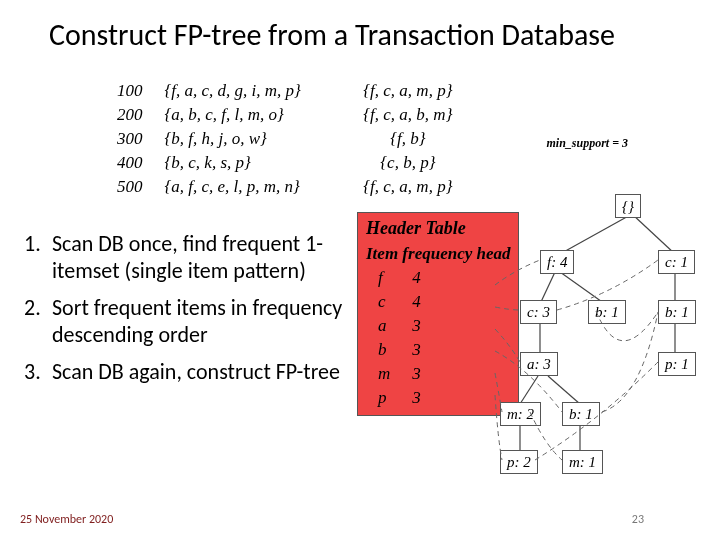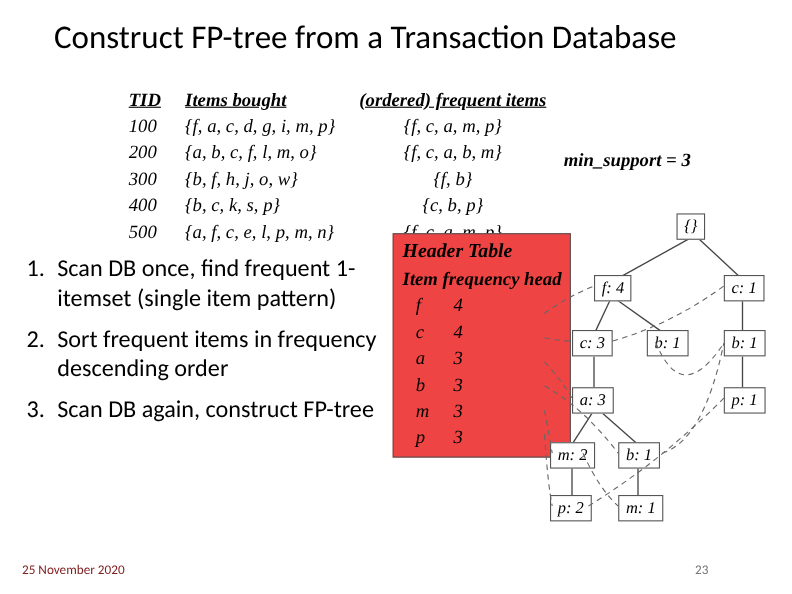--- a/index.html
+++ b/index.html
@@ -2,21 +2,21 @@
 <html><head>
 <meta charset="utf-8">
 <style>
   html,body{margin:0;padding:0;width:720px;height:540px;background:#fff;font-family:"Times New Roman",serif;color:#000;overflow:hidden}
   .slide{position:relative;width:664px;height:540px}
   .title{font-family:Calibri,Arial,sans-serif;font-size:30px;text-align:center;padding-top:16px}
   .tx-table{position:absolute;left:105px;top:78px;font-size:17px;font-style:italic;font-family:"Times New Roman",serif}
   .tx-table td{padding:0 10px;line-height:22px;white-space:nowrap}
   .tx-table .hdr td{font-weight:bold;text-decoration:underline}
   .tx-table td.ord{text-align:center;min-width:170px}
-  .minsup{position:absolute;right:36px;top:136px;font-family:"Times New Roman",serif;font-style:italic;font-weight:bold;font-size:17px}
+  .minsup{position:absolute;right:36px;top:136px;font-family:"Times New Roman",serif;font-style:italic;font-weight:bold;font-size:12px}
   .steps{position:absolute;left:24px;top:230px;width:320px;font-family:Calibri,Arial,sans-serif;font-size:22px;line-height:27px}
   .steps .row{display:flex;margin-bottom:10px}
   .steps .n{width:28px;flex-shrink:0}
   .ht{position:absolute;left:357px;top:212px;border:1.5px solid #555;background:#ef4444;font-family:"Times New Roman",serif;font-style:italic;padding:4px 8px 4px 8px;font-size:17px;line-height:22px}
   .ht .htitle{font-weight:bold;font-size:18px;margin-bottom:4px}
   .ht .hhdr{font-weight:bold;}
   .ht table td{padding:0 10px}
   
   .tree{position:absolute;left:500px;top:192px;width:210px;height:330px}
   .node{position:absolute;border:1.5px solid #555;background:#fff;font-family:"Times New Roman",serif;font-style:italic;font-size:15px;padding:2px 6px;text-align:center;line-height:18px}
@@ -26,25 +26,20 @@
   svg.dash{position:absolute;left:0;top:0;width:720px;height:540px;pointer-events:none}
 </style>
 </head>
 <body>
 
 <div class="slide">
   <div class="title">Construct FP-tree from a Transaction Database</div>
 
   <table class="tx-table">
     <tbody>
-        <tr class="hdr">
-      <td>TID</td>
-      <td>Items bought</td>
-      <td class="ord">(ordered) frequent items</td>
-    </tr>
     <tr>
           <td>100</td>
           <td>{f, a, c, d, g, i, m, p}</td>
           <td class="ord">{f, c, a, m, p}</td>
         </tr>
     <tr>
           <td>200</td>
           <td>{a, b, c, f, l, m, o}</td>
           <td class="ord">{f, c, a, b, m}</td>
         </tr>

